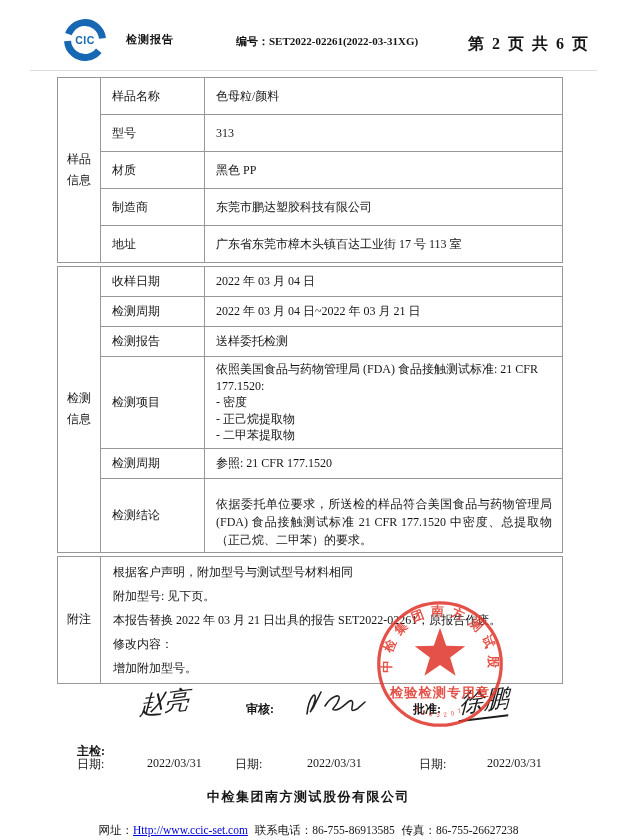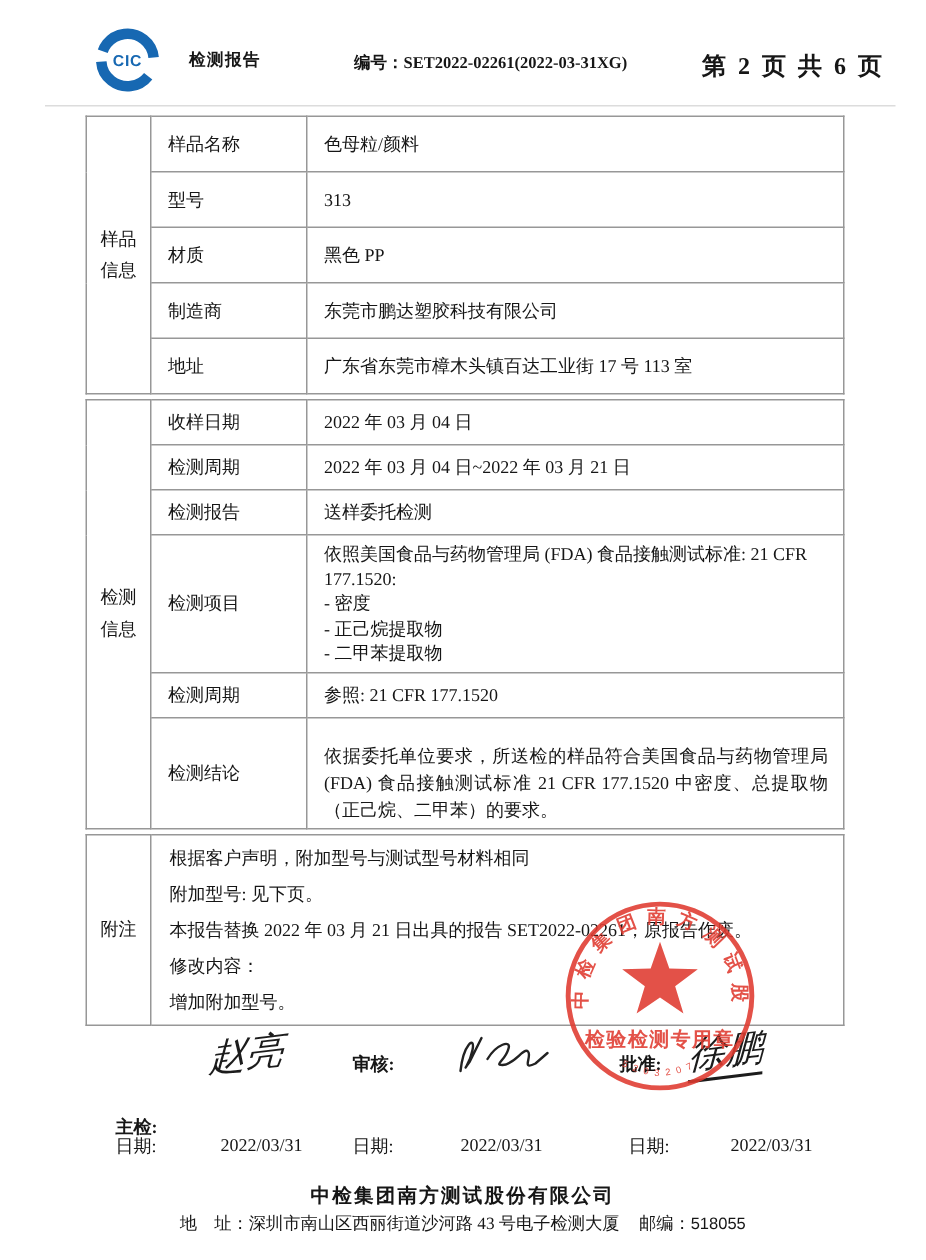--- a/index.html
+++ b/index.html
@@ -171,35 +171,36 @@
     <text x="72.5" y="105" text-anchor="middle" font-size="13" font-weight="bold" fill="#e03a2f" letter-spacing="1" font-family="Liberation Serif, serif">检验检测专用章</text>
     <text font-size="6.2" fill="#e03a2f" letter-spacing="4" text-anchor="middle" font-family="Liberation Sans, sans-serif">
       <textPath href="#arcBot" startOffset="50%">5203207</textPath>
     </text>
   </svg>
 
   <div class="sig-area">
     <span class="lbl" style="left:20px;top:17px;margin-top:42px;">主检:</span>
     <span class="hand" style="left:82px;top:2px;">赵亮</span>
 
-    <span class="lbl" style="left:178px;top:17px;">审核:</span>
+    <span class="lbl" style="left:189px;top:17px;">审核:</span>
     <svg class="scribble" style="left:238px;top:0px;" width="78" height="42">
       <path d="M12,30 C14,12 22,6 20,16 C18,26 12,32 18,24 L26,8 M30,22 C36,12 46,9 44,15 C42,23 34,26 40,26 C48,26 54,14 57,17 C60,20 52,30 62,25 L70,18" stroke="#222" fill="none" stroke-width="1.6" stroke-linecap="round"></path>
     </svg>
 
     <span class="lbl" style="left:356px;top:17px;">批准:</span>
     <span class="hand" style="left:402px;top:0px;border-bottom:2px solid #1c1c1c;">徐鹏</span>
 
     <span class="dt" style="left:20px;top:58px;">日期:</span>
     <span class="dt" style="left:90px;top:58px;">2022/03/31</span>
     <span class="dt" style="left:178px;top:58px;">日期:</span>
     <span class="dt" style="left:250px;top:58px;">2022/03/31</span>
     <span class="dt" style="left:362px;top:58px;">日期:</span>
     <span class="dt" style="left:430px;top:58px;">2022/03/31</span>
   </div>
 
   <div class="ft ft-company">中检集团南方测试股份有限公司</div>
-  <div class="ft ft-line ft-1">
-    <span>地　址：</span><span>深圳市南山区西丽街道沙河路 43 号电子检测大厦</span>
-    <span style="margin-left:10px;">邮编：</span><span class="num">518055</span>
+  <div class="ft ft-line ft-2">
+    <span>网址：</span><a class="site" href="#">Http://www.ccic-set.com</a>
+    <span style="margin-left:4px;">联系电话：</span><span>86-755-86913585</span>
+    <span style="margin-left:4px;">传真：</span><span>86-755-26627238</span>
   </div>
 
 </div>
 
 </body></html>

